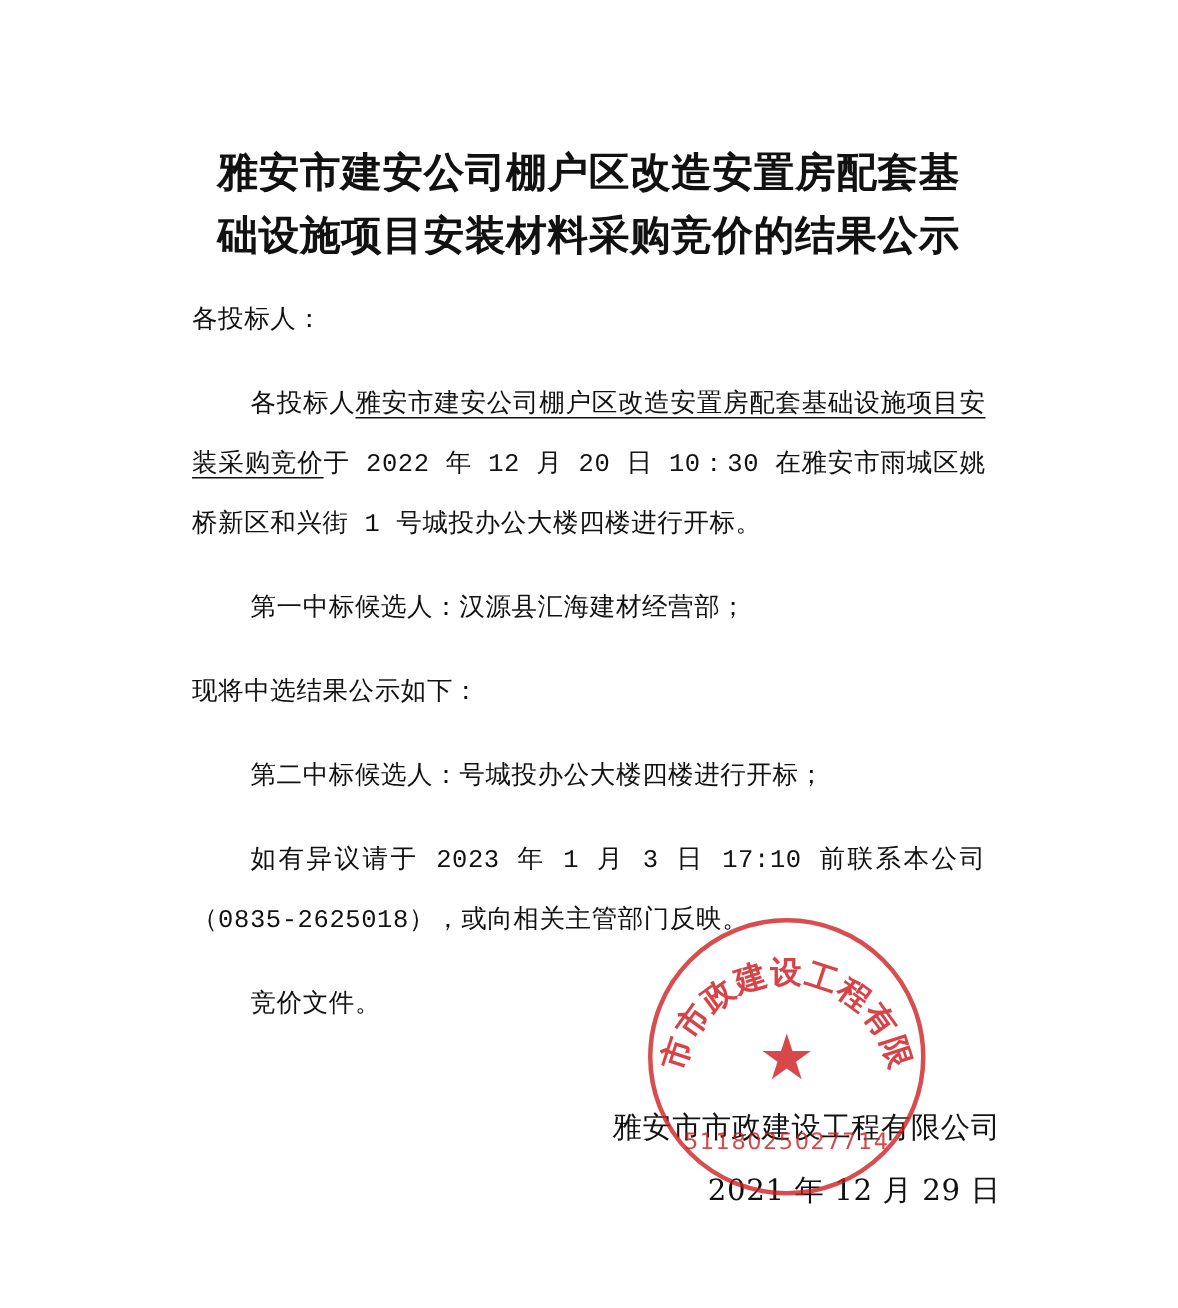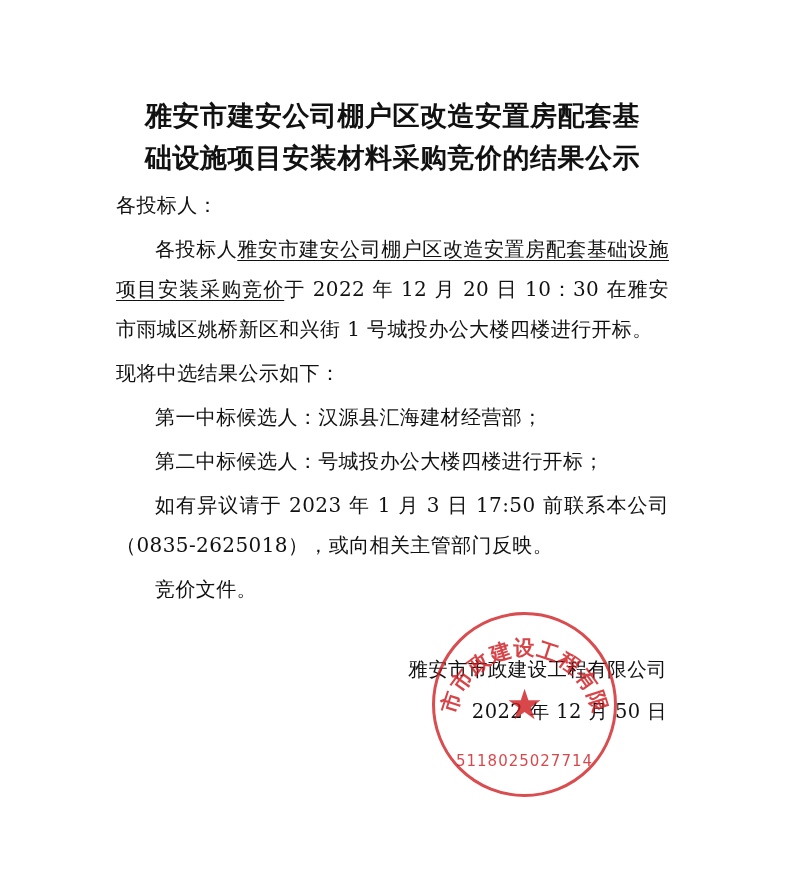--- a/index.html
+++ b/index.html
@@ -35,26 +35,27 @@
   .doc-title .line {
     display: block;
   }
   .salutation {
     font-size: 19.5px;
     line-height: 40px;
     letter-spacing: 0.4px;
     margin-top: 10px;
   }
   p.body-par {
-    font-size: 20px;
+    font-size: 17px;
     line-height: 40px;
     letter-spacing: 0.4px;
-    margin: 4px;
+    margin: 16px;
     text-align: justify;
     text-justify: inter-ideograph;
+    font-family: Liberation Mono, monospace;
   }
   .indent {
     text-indent: 39px;
   }
   .underline-seg {
     text-decoration: underline;
     text-underline-offset: 4px;
     text-decoration-thickness: 1px;
   }
   .sign-block {
@@ -124,33 +125,33 @@
 
   <h1 class="doc-title">
     <span class="line">雅安市建安公司棚户区改造安置房配套基</span>
     <span class="line">础设施项目安装材料采购竞价的结果公示</span>
   </h1>
 
   <p class="body-par salutation">各投标人：</p>
 
   <p class="body-par indent"><span>各投标人</span><span class="underline-seg">雅安市建安公司棚户区改造安置房配套基础设施项目安装采购竞价</span><span>于 2022 年 12 月 20 日 10：30 在雅安市雨城区姚桥新区和兴街 1 号城投办公大楼四楼进行开标。</span></p>
 
+  <p class="body-par indent">第一中标候选人：汉源县汇海建材经营部；</p>
+
   <p class="body-par">现将中选结果公示如下：</p>
-
-  <p class="body-par indent">第一中标候选人：汉源县汇海建材经营部；</p>
   <p class="body-par indent">第二中标候选人：号城投办公大楼四楼进行开标；</p>
 
 
-  <p class="body-par indent">如有异议请于 2023 年 1 月 3 日 17:50 前联系本公司（0835-2625018），或向相关主管部门反映。</p>
+  <p class="body-par indent">如有异议请于 2023 年 1 月 3 日 17:10 前联系本公司（0835-2625018），或向相关主管部门反映。</p>
 
   <p class="body-par indent">竞价文件。</p>
 
   <div class="sign-block">
     <div class="sign-line">雅安市市政建设工程有限公司</div>
-    <div class="sign-line">2022 年 12 月 50 日</div>
+    <div class="sign-line">2021 年 12 月 29 日</div>
   </div>
 
   <div class="seal">
     <div class="seal-ring"></div>
     <svg width="185" height="185" viewBox="0 0 185 185">
       <defs>
         <path id="arcpath" d="M 24,99 A 70,70 0 0 1 161,99" fill="none"></path>
       </defs>
       <text class="seal-arc-text">
         <textPath href="#arcpath" startOffset="50%" text-anchor="middle" id="arcTextPath">雅安市市政建设工程有限公司</textPath>

